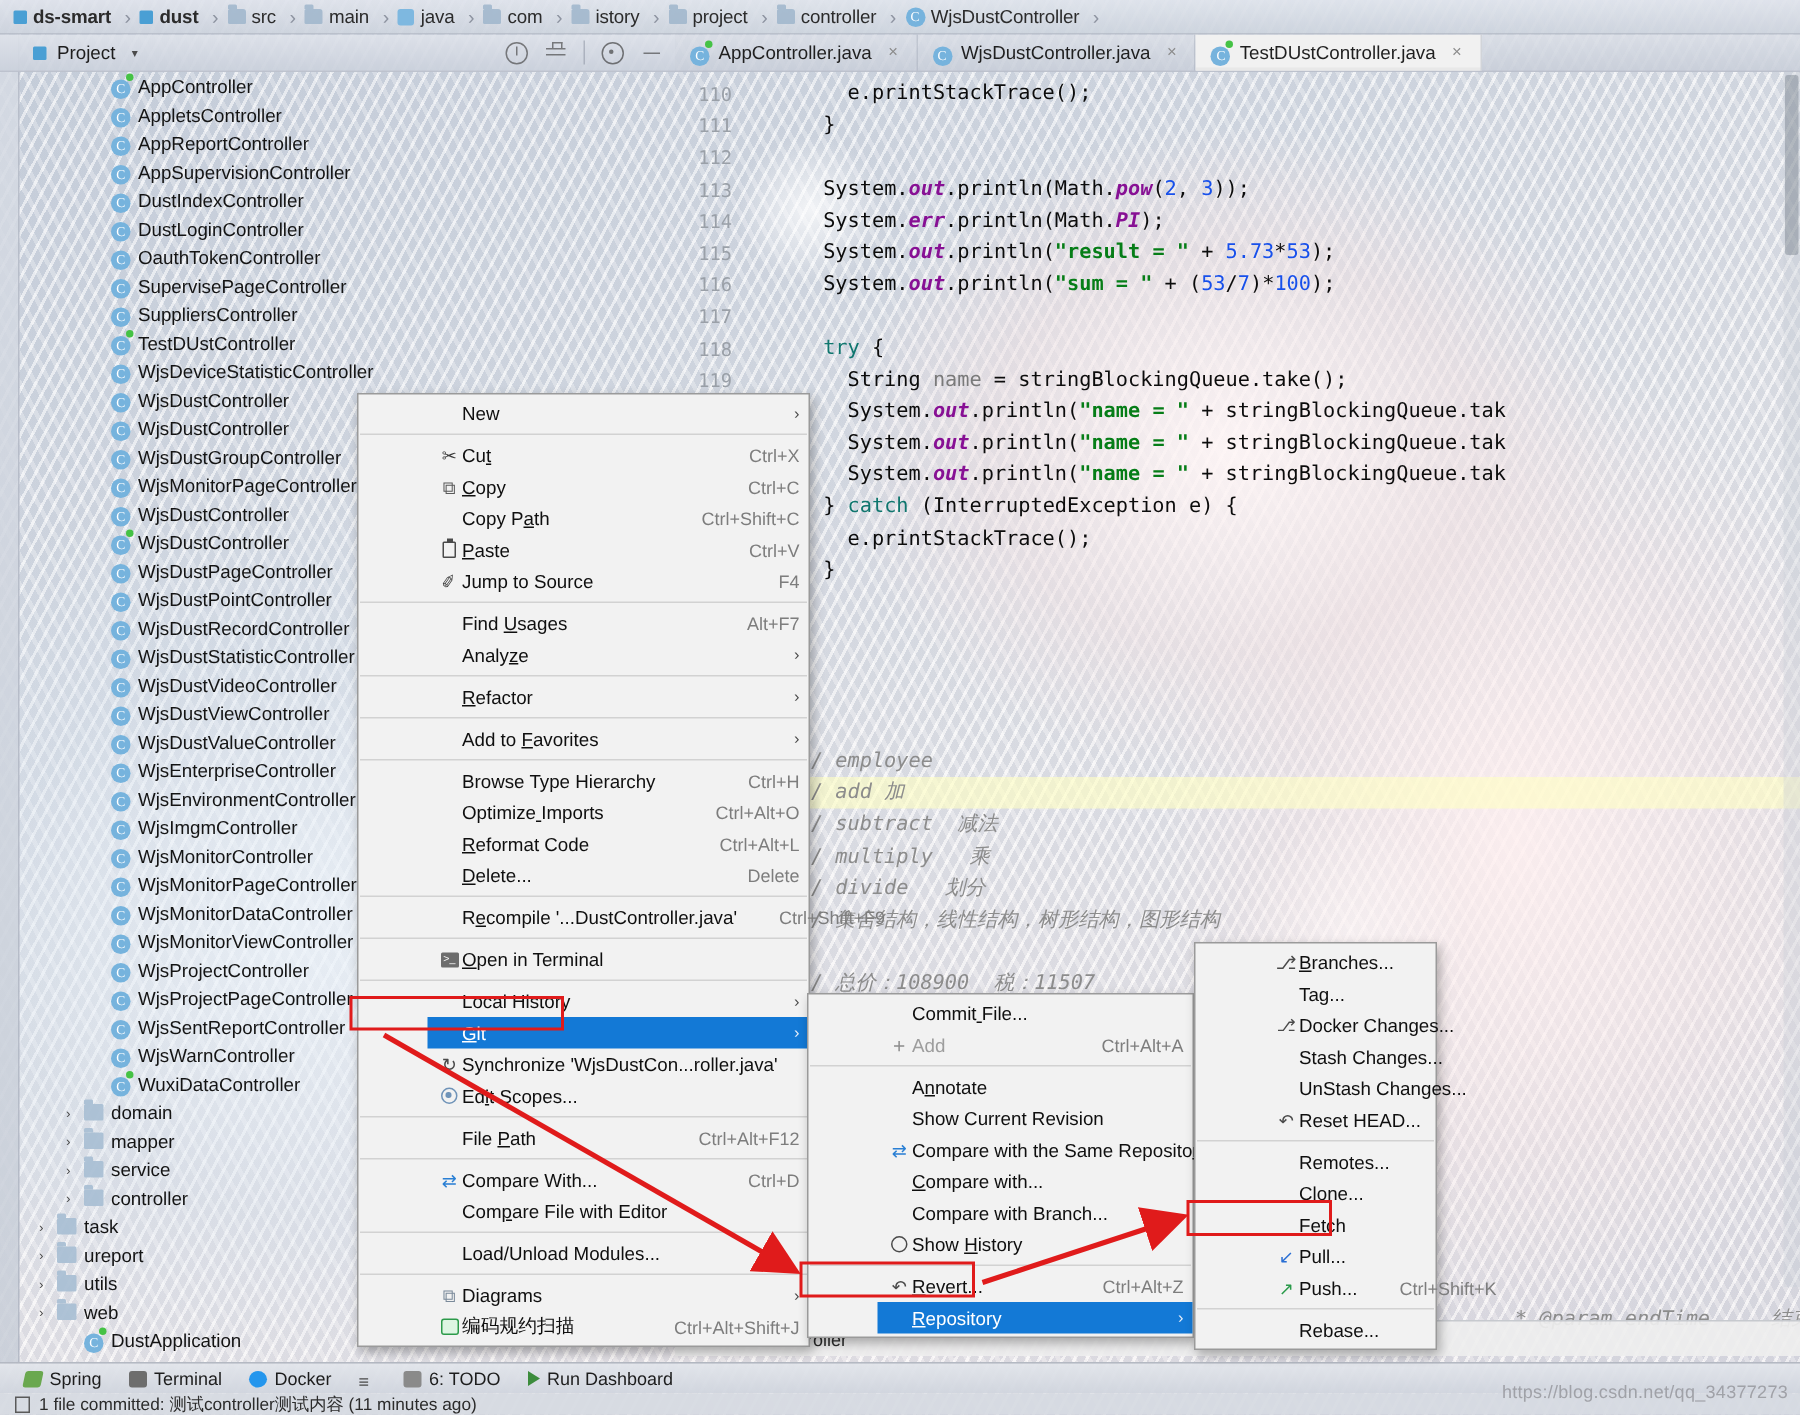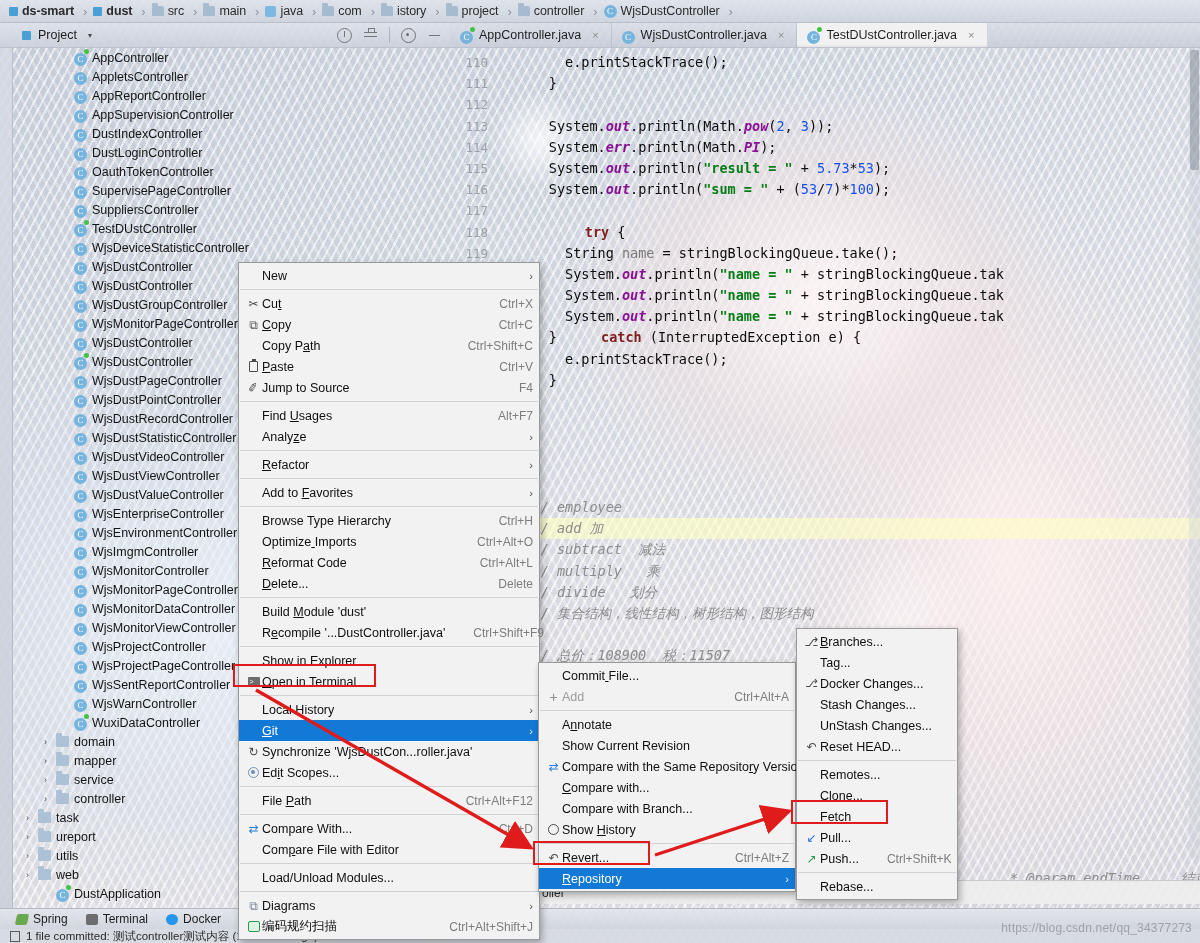--- a/index.html
+++ b/index.html
@@ -99,21 +99,21 @@
     color:#9aa0a8; font-family:"DejaVu Sans Mono", monospace; font-size:12.5px;
     text-align:right; padding-right:7px; padding-top:4px;
   }
   #gutter div{ height:21.2px; line-height:21.2px; }
   #code{
     position:absolute; left:50px; top:4px; right:0; top:4px;
     font-family:"DejaVu Sans Mono", monospace; font-size:13.5px;
     white-space:pre; color:#0c0c0c;
   }
   #code .ln{ height:21.2px; line-height:21.2px; }
-  .kw{ color:#7f1d1d; font-weight:bold;margin-left:36px; }
+  .kw{ color:#0f766e; font-weight:normal; }
   .st{ color:#067d17; font-weight:bold; }
   .nm{ color:#1750eb; }
   .fld{ color:#871094; font-style:italic; font-weight:bold; }
   .loc{ color:#7a7a7a; }
   .cmt{ color:#8c8c8c; font-style:italic; }
   .hl-line{ background:rgba(255,255,196,0.62); }
   
   #tree{
     position:absolute; left:0; top:48px; width:450px; height:860px; z-index:6;
     overflow:hidden; font-size:12.5px; color:#141414;
@@ -124,20 +124,21 @@
   .ic-pkg:before{content:"";position:absolute;left:0;top:-3px;width:6px;height:3px;background:#a9bfd4;border-radius:1px 1px 0 0;}
   
   .menu{
     position:absolute; background:#f2f2f2; border:1px solid #9a9a9a;
     box-shadow:2px 3px 7px rgba(0,0,0,0.30); z-index:60; padding:2px 0;
     font-size:12.5px; color:#0f0f0f;
   }
   .mrow{
     height:21px; display:flex; align-items:center; padding:0 6px 0 6px; position:relative;
     white-space:nowrap;
+    margin-left:46px;
   }
   .mrow .mic{ width:17px; flex:0 0 17px; display:flex; align-items:center; justify-content:center; }
   .mrow .mlabel{ flex:1 1 auto; }
   .mrow .mkey{ color:#7d7d7d; margin-left:28px; font-size:12px; }
   .mrow .marrow{ color:#4b4b4b; font-size:11px; margin-left:16px; }
   .mrow.sel{ background:#1379d6; color:#fff; }
   .mrow.sel .mkey, .mrow.sel .marrow{ color:#e7eefa; }
   .mrow.dis{ color:#9d9d9d; }
   .msep{ height:1px; background:#d2d2d2; margin:3px 1px; }
   .u{ text-decoration:underline; }
@@ -655,32 +656,24 @@
       <span class="mkey">Ctrl+Alt+L</span>
     </div>
     <div class="mrow">
       <span class="mic"></span>
       <span class="mlabel"><span class="u">D</span>elete...</span>
       <span class="mkey">Delete</span>
     </div>
     <div class="msep"></div>
     <div class="mrow">
       <span class="mic"></span>
-      <span class="mlabel">Build <span class="u">M</span>odule 'dust'</span>
-    </div>
-    <div class="mrow">
-      <span class="mic"></span>
       <span class="mlabel">R<span class="u">e</span>compile '...DustController.java'</span>
       <span class="mkey">Ctrl+Shift+F9</span>
     </div>
     <div class="msep"></div>
-    <div class="mrow">
-      <span class="mic"></span>
-      <span class="mlabel">Show in Explorer</span>
-    </div>
     <div class="mrow">
       <span class="mic">
         <span class="g-term">&gt;_</span>
       </span>
       <span class="mlabel"><span class="u">O</span>pen in Terminal</span>
     </div>
     <div class="msep"></div>
     <div class="mrow">
       <span class="mic"></span>
       <span class="mlabel">Local History</span>

